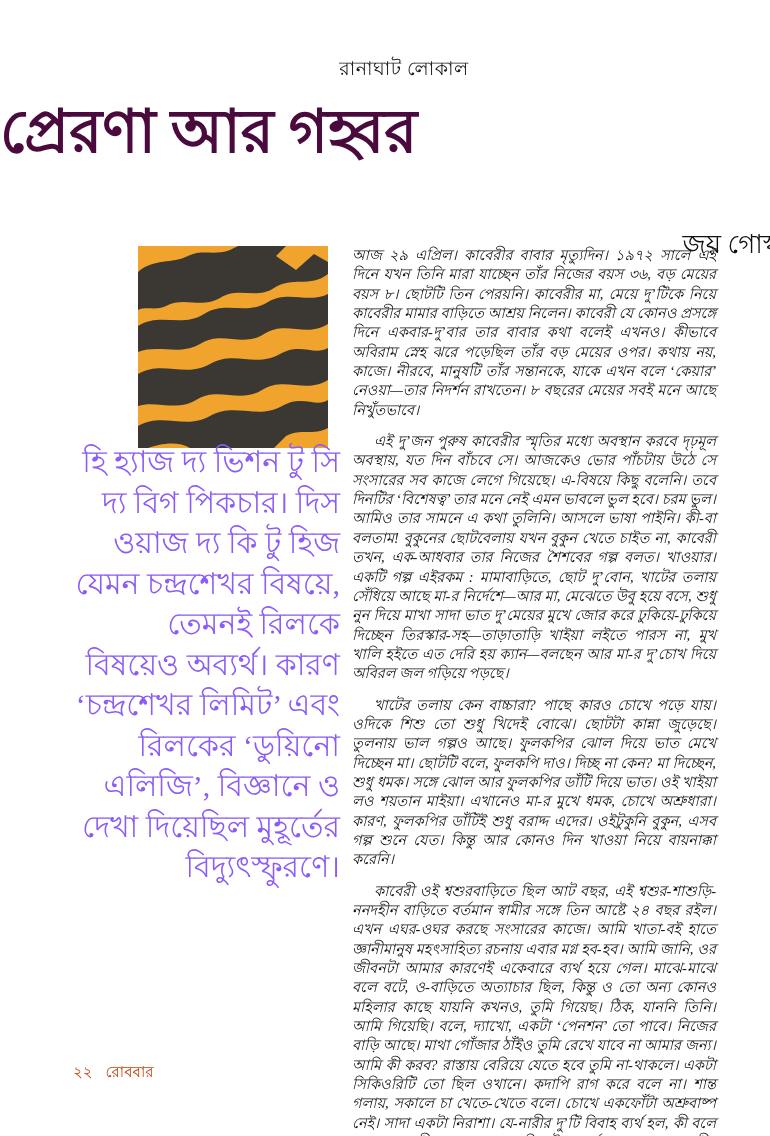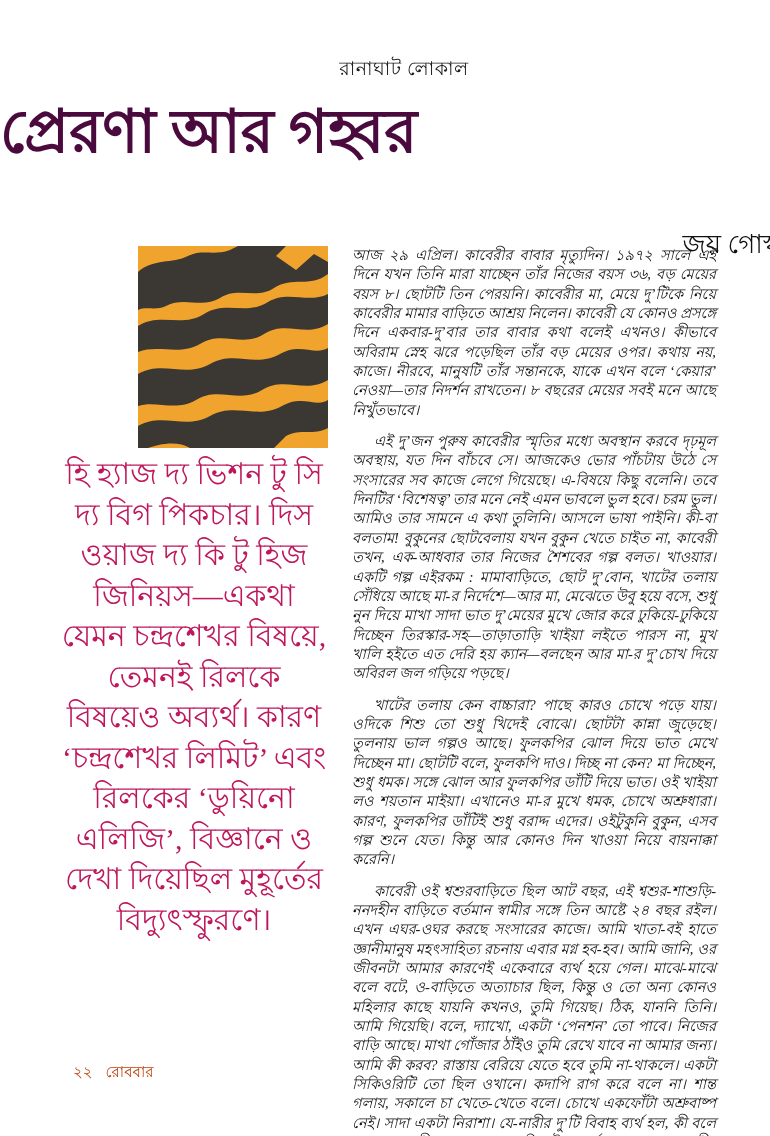--- a/index.html
+++ b/index.html
@@ -23,22 +23,22 @@
     color:#4a0a3d;
   }
   .byline{
     position:absolute;top:184px;left:0;width:100%;
     text-align:right;font-size:26px;color:#111;margin-top:40px;
   }
   .artwork{
     position:absolute;left:138px;top:246px;width:190px;height:202px;
   }
   .pullquote{
-    position:absolute;left:48px;top:454px;width:292px;
-    text-align:center;font-size:30px;line-height:40.5px;color:#be185d;
+    position:absolute;left:48px;top:442px;width:292px;
+    text-align:right;font-size:30px;line-height:40.5px;color:#8b5cf6;
   }
   .pullquote .ql{white-space:nowrap;}
   .bodycol{
     position:absolute;left:340px;top:234px;width:388px;
     font-size:14.5px;line-height:19.35px;text-align:justify;
     color:#121212;
   }
   .bodycol p{margin:12px;font-style:italic;}
   .bodycol p.indent{text-indent:22px;}
   .folio{
@@ -71,21 +71,20 @@
       <path fill="#3b3733" d="M0,180 C24,166 48,184 72,170 C96,156 120,174 144,160 C164,148 178,162 190,154 L190,182 C176,190 162,182 148,190 L136,202 L52,202 C40,194 20,198 10,202 L0,202 Z"></path>
 
       <path fill="#f0a42e" d="M190,186 L168,202 L190,202 Z"></path>
     </svg>
   </div>
 
   <div class="pullquote">
     <div class="ql">হি হ্যাজ দ্য ভিশন টু সি</div>
     <div class="ql">দ্য বিগ পিকচার। দিস</div>
     <div class="ql">ওয়াজ দ্য কি টু হিজ</div>
-    <div class="ql">জিনিয়স—একথা</div>
     <div class="ql">যেমন চন্দ্রশেখর বিষয়ে,</div>
     <div class="ql">তেমনই রিলকে</div>
     <div class="ql">বিষয়েও অব্যর্থ। কারণ</div>
     <div class="ql">‘চন্দ্রশেখর লিমিট’ এবং</div>
     <div class="ql">রিলকের ‘ডুয়িনো</div>
     <div class="ql">এলিজি’, বিজ্ঞানে ও</div>
     <div class="ql">দেখা দিয়েছিল মুহূর্তের</div>
     <div class="ql">বিদ্যুৎস্ফুরণে।</div>
   </div>
 

